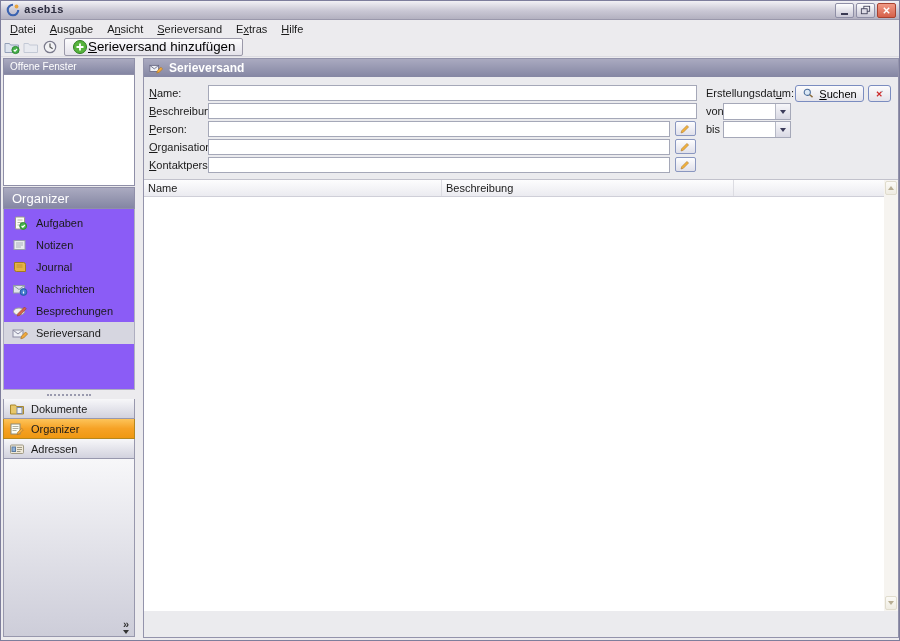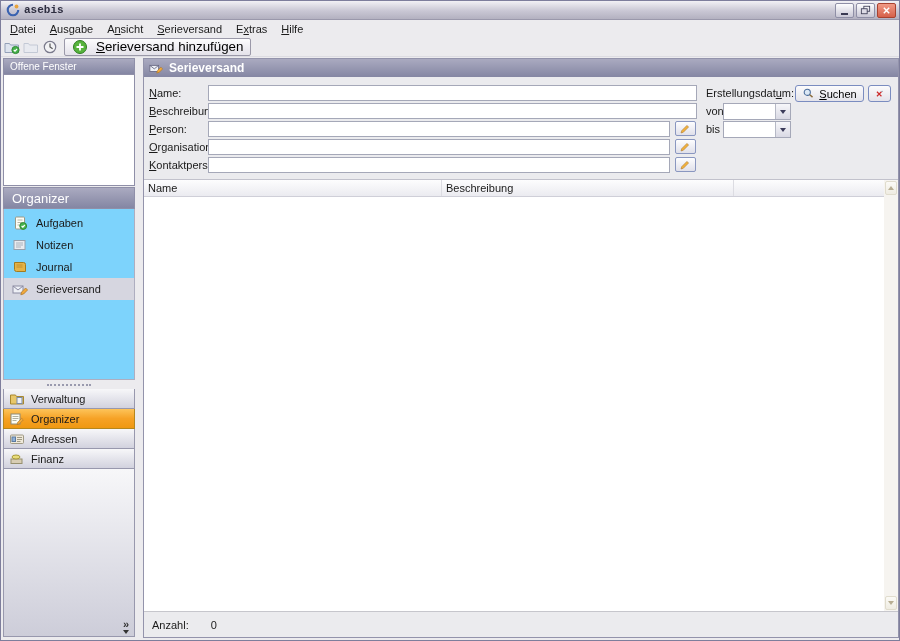--- a/index.html
+++ b/index.html
@@ -22,30 +22,30 @@
 
   
   .menubar{position:absolute;left:0;top:19px;right:0;height:17px;display:flex;align-items:center;
     background:#ecebee;padding-left:2px;}
   .menu-item{padding:2px 7px;}
 
   
   .toolbar{position:absolute;left:0;top:36px;right:0;height:20px;display:flex;align-items:center;
     background:#ecebee;padding-left:3px;gap:3px;border-bottom:1px solid #dddce2;}
   .tool-icon{width:16px;height:16px;display:inline-flex;}
-  .tool-btn{height:18px;display:flex;align-items:center;gap:8px;padding:8px 7px;margin-left:3px;
+  .tool-btn{height:18px;display:flex;align-items:center;gap:0;padding:8px 7px;margin-left:3px;
     border:1px solid #9b99a9;border-radius:2px;background:linear-gradient(180deg,#fcfcfd,#e4e2ea);}
 
   
   .sidebar{position:absolute;left:2px;top:57px;width:132px;bottom:3px;display:flex;flex-direction:column;}
   .hdr-grad{background:linear-gradient(180deg,#aaaac0 0%,#8486a3 100%);color:#fff;}
   .ow-header{height:16px;font-size:10px;padding:2px 6px;border:1px solid #8f8fa8;border-bottom:none;}
   .ow-list{height:112px;background:#fff;border:1px solid #8f8fa8;}
   .org-header{margin-top:1px;height:22px;font-size:13px;line-height:22px;padding-left:8px;border:1px solid #8f8fa8;}
-  .org-items{flex:1;background:#7dd3fc;border:1px solid #aeaec0;border-top:none;padding-top:3px;}
+  .org-items{flex:1;background:#8b5cf6;border:1px solid #aeaec0;border-top:none;padding-top:3px;}
   .s-item{height:22px;display:flex;align-items:center;gap:8px;padding-left:8px;}
   .s-item.selected{background:#d6d6e0;}
   .s-icon{width:16px;height:16px;display:inline-flex;flex:none;}
   .splitter{height:9px;display:flex;align-items:center;justify-content:center;}
   .splitter i{display:block;width:44px;border-top:2px dotted #9a9aae;}
   .nav-btn{height:20px;display:flex;align-items:center;gap:6px;padding-left:5px;
     background:linear-gradient(180deg,#f7f7f9,#d2d2de);border:1px solid #9898ad;border-top:none;}
   .nav-btn:first-of-type{border-top:1px solid #9898ad;}
   .nav-btn.selected{background:linear-gradient(180deg,#fdc45a 0%,#f6a226 50%,#ef9812 100%);border-color:#b5861e;}
   .nav-footer{flex:1;background:linear-gradient(180deg,#f7f7f9,#cdcdd9);border:1px solid #9898ad;border-top:none;
@@ -188,20 +188,40 @@
       </div>
       <div class="s-item">
         <span class="s-icon">
             <svg viewBox="0 0 16 16">
               <path d="M2.5 3.5h9a2 2 0 0 1 2 2v7h-9a2 2 0 0 1-2-2z" fill="#e5b347" stroke="#a27b1f"></path>
               <path d="M4.5 6h6M4.5 8h6" stroke="#c29030"></path>
             </svg>
           </span>
         <span>Journal</span>
       </div>
+      <div class="s-item">
+        <span class="s-icon">
+            <svg viewBox="0 0 16 16">
+              <rect x="1.5" y="4.5" width="11" height="7.5" fill="#dfe4ec" stroke="#8e99a8"></rect>
+              <path d="M1.5 4.5l5.5 4 5.5-4" fill="none" stroke="#8e99a8"></path>
+              <circle cx="11.5" cy="11" r="3.4" fill="#3f7ad0" stroke="#2a59a8"></circle>
+              <path d="M11.5 9.2v.4M11.5 10.6v2" stroke="#fff" stroke-width="1.3"></path>
+            </svg>
+          </span>
+        <span>Nachrichten</span>
+      </div>
+      <div class="s-item">
+        <span class="s-icon">
+            <svg viewBox="0 0 16 16">
+              <ellipse cx="7" cy="8.5" rx="5.5" ry="3.5" fill="#f3f3f0" stroke="#a0a09a"></ellipse>
+              <path d="M6 10.5l6.5-6.5 1.8 1.8-6.5 6.5-2.5.7z" fill="#d4604a" stroke="#9c3a2a" stroke-width=".6"></path>
+            </svg>
+          </span>
+        <span>Besprechungen</span>
+      </div>
       <div class="s-item selected">
         <span class="s-icon">
             <svg viewBox="0 0 16 16">
               <rect x="1" y="5" width="10" height="7" fill="#eef0f6" stroke="#8b8ba2"></rect>
               <path d="M1 5l5 4 5-4" fill="none" stroke="#8b8ba2"></path>
               <path d="M8.8 13.8l.8-2.8 4-4 2 2-4 4z" fill="#f2a93b" stroke="#a8742a" stroke-width=".7"></path>
             </svg>
           </span>
         <span>Serieversand</span>
       </div>
@@ -209,50 +229,41 @@
     <div class="splitter">
         <i></i>
       </div>
     <div class="nav-btn">
       <span class="s-icon">
           <svg viewBox="0 0 16 16">
             <path d="M1.5 4h5l1 1.5h7V13h-13z" fill="#e8c76a" stroke="#a8882f"></path>
             <rect x="8" y="6.5" width="5" height="6" fill="#eef2fa" stroke="#7a8aa8"></rect>
           </svg>
         </span>
-      <span>Verwaltung</span>
+      <span>Dokumente</span>
     </div>
     <div class="nav-btn selected">
       <span class="s-icon">
           <svg viewBox="0 0 16 16">
             <rect x="2" y="3" width="9" height="10" fill="#fdfdf2" stroke="#8a8a7a"></rect>
             <path d="M3.5 5.5h6M3.5 7.5h6M3.5 9.5h4" stroke="#b0b0a0"></path>
             <path d="M8 13.6l.7-2.3 4-4 1.6 1.6-4 4z" fill="#f2a93b" stroke="#a8742a" stroke-width=".6"></path>
           </svg>
         </span>
       <span>Organizer</span>
     </div>
     <div class="nav-btn">
       <span class="s-icon">
           <svg viewBox="0 0 16 16">
             <rect x="1.5" y="4" width="13" height="8.5" rx="1" fill="#efe9da" stroke="#a09a85"></rect>
             <rect x="3" y="6" width="3.5" height="4.5" fill="#8fb0d8" stroke="#5a7aa0"></rect>
             <path d="M8 6.5h5M8 8.5h5M8 10.5h3.5" stroke="#a09a85"></path>
           </svg>
         </span>
       <span>Adressen</span>
-    </div>
-    <div class="nav-btn">
-      <span class="s-icon">
-          <svg viewBox="0 0 16 16">
-            <rect x="2" y="8" width="11" height="4.5" fill="#d8cdb4" stroke="#97906f"></rect>
-            <ellipse cx="7" cy="6" rx="4" ry="2" fill="#e8dc7a" stroke="#a89a3a"></ellipse>
-          </svg>
-        </span>
-      <span>Finanz</span>
     </div>
     <div class="nav-footer">
       <span class="chevron"><span>»</span><span class="dn"></span></span>
     </div>
   </div>
 
   <div class="main">
     <div class="main-header hdr-grad">
       <span class="s-icon" style="width:14px;height:14px">
           <svg viewBox="0 0 16 16">
@@ -337,19 +348,15 @@
       <div class="vscroll">
         <span class="sbtn up">
             <span class="tri-up-s"></span>
           </span>
         <span class="sbtn down">
             <span class="tri-dn-s"></span>
           </span>
       </div>
     </div>
 
-    <div class="statusbar">
-      <span>Anzahl:</span>
-      <span class="status-val">0</span>
-    </div>
   </div>
 
 </div>
 
 </body></html>

